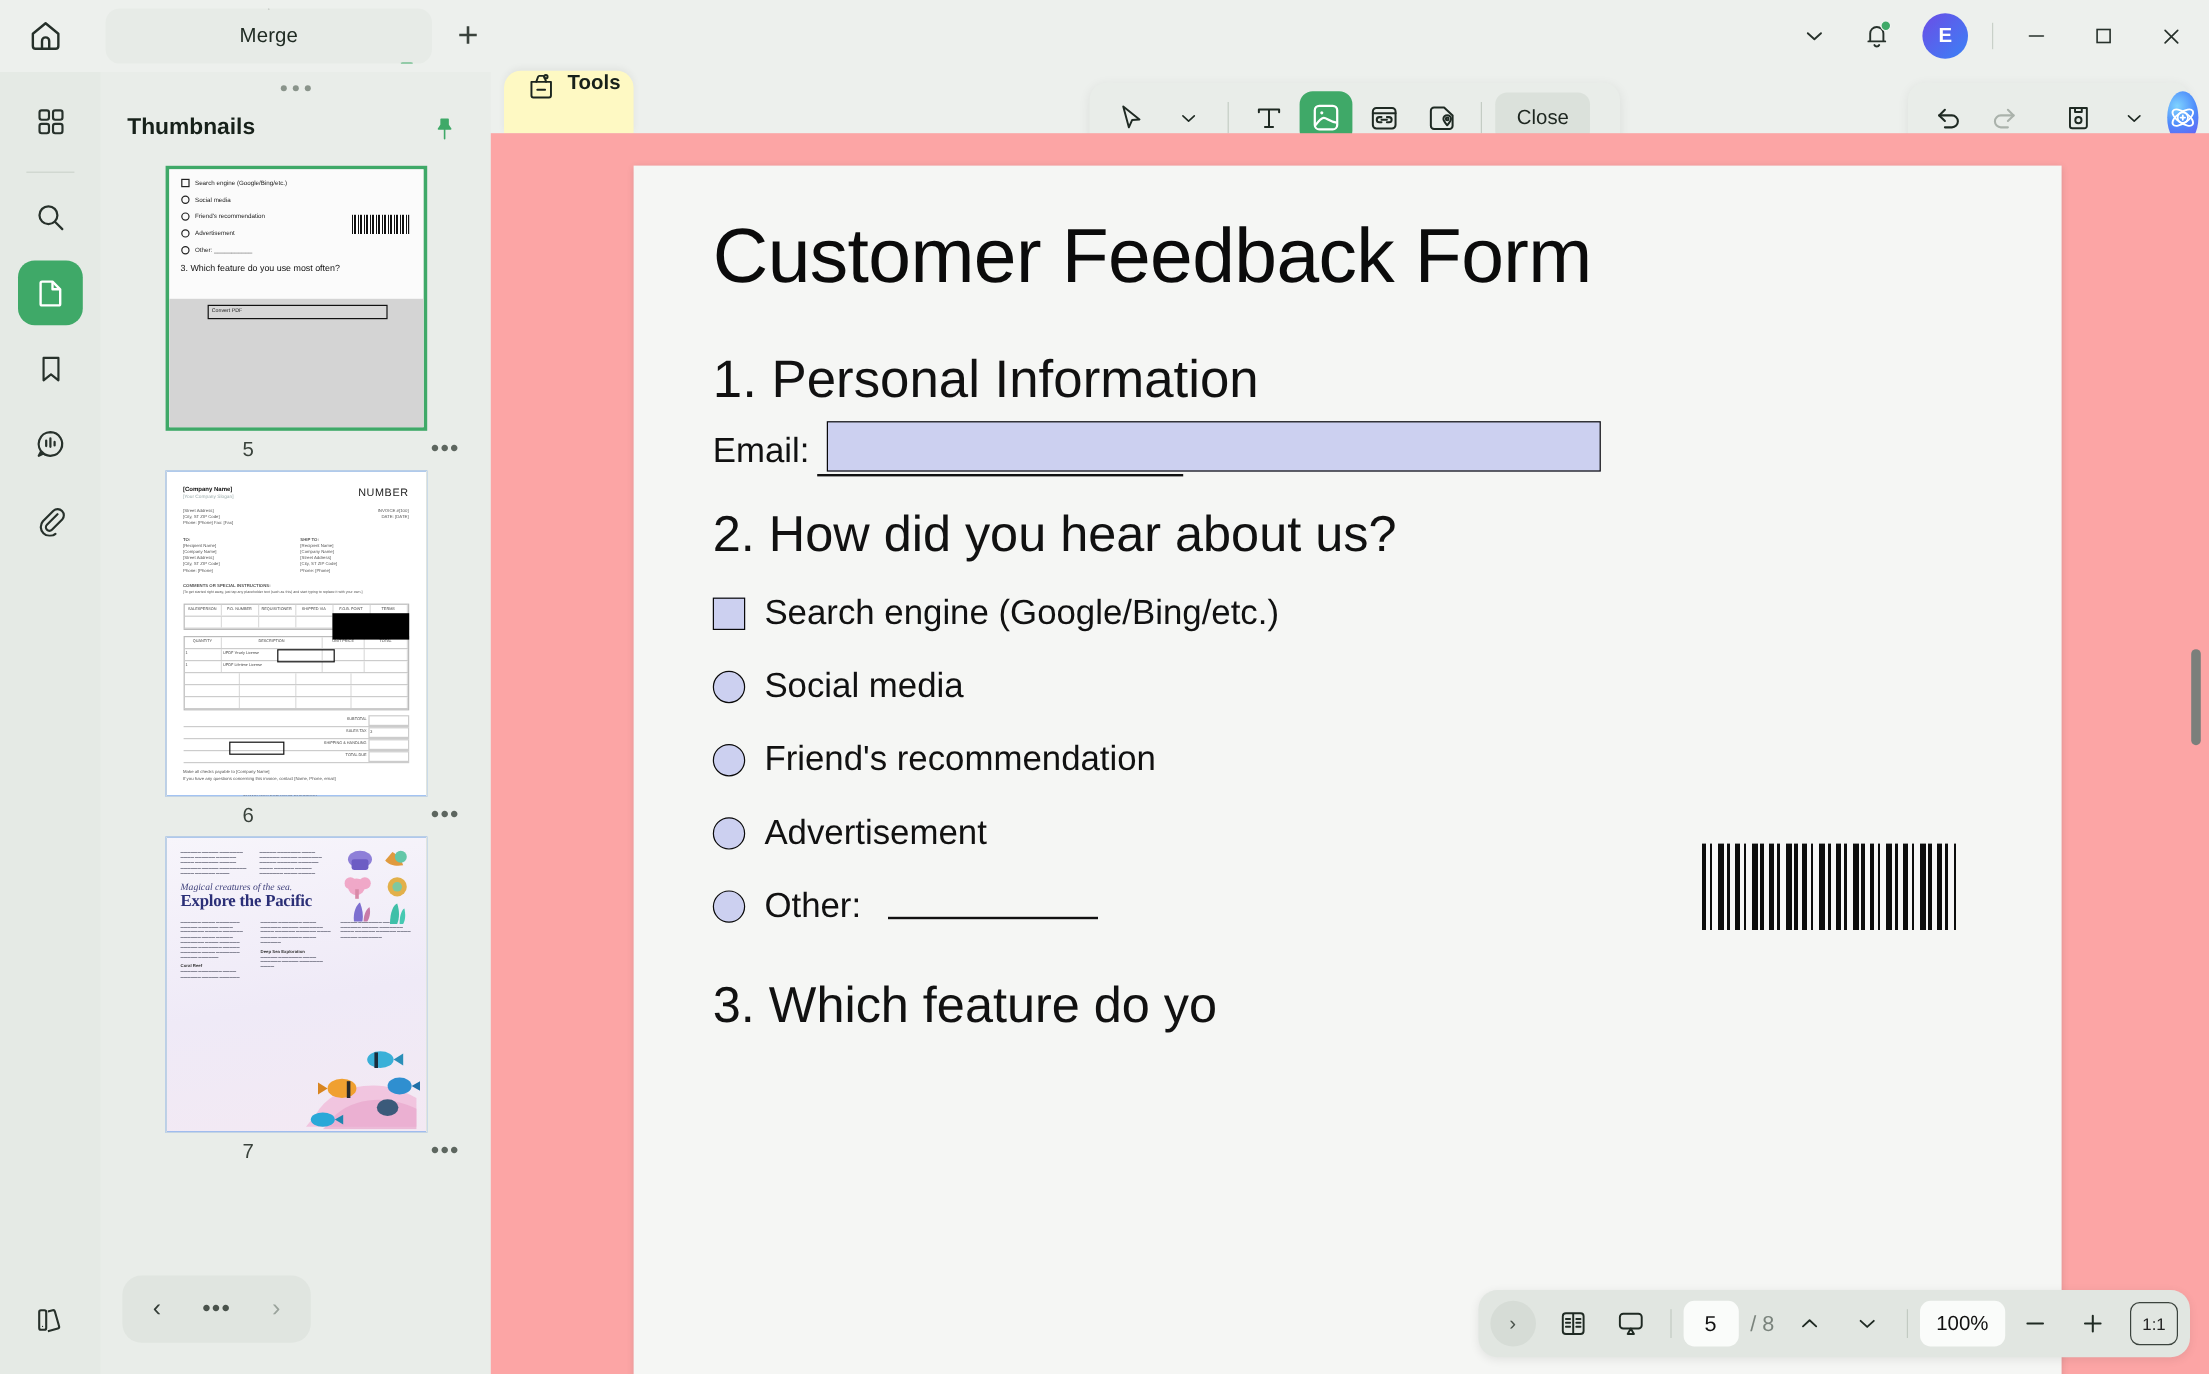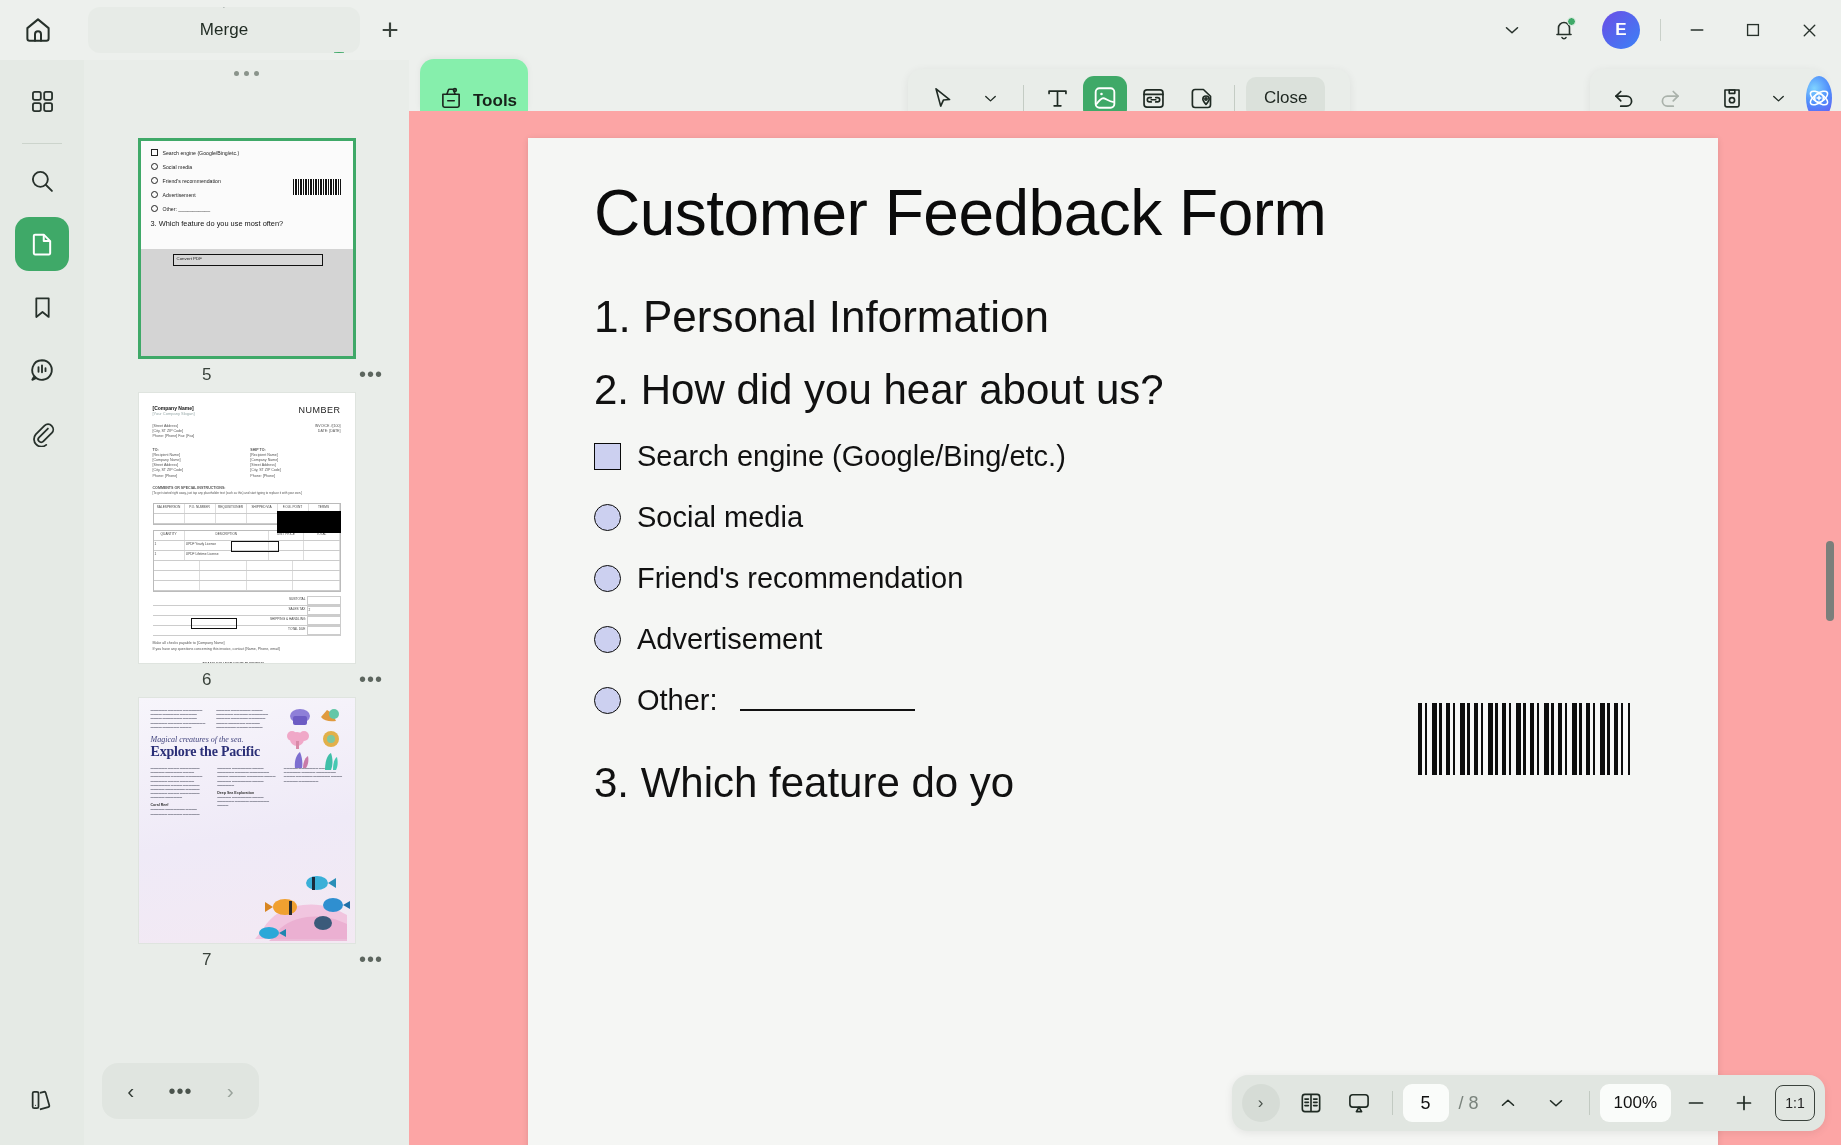--- a/index.html
+++ b/index.html
@@ -150,22 +150,22 @@
     display: flex; align-items: center; justify-content: space-around;
   }
   .tn-btn { width: 40px; height: 40px; border-radius: 10px; cursor:pointer;
     display:flex; align-items:center; justify-content:center; font-size: 21px; color:#333c36; }
   .tn-btn.dim { color:#9aa39c; }
   .tn-dots { font-size: 20px; color:#4a534c; cursor:pointer; letter-spacing:1px; }
 
   
   .toolstab {
     position: absolute; left: 420px; top: 59px; width: 108px; height: 52px;
-    background: #86efac; border-radius: 14px 14px 0 0;
-    display: flex; align-items: flex-end; gap: 9px; padding-left: 18px; cursor: pointer;
+    background: #fef9c3; border-radius: 14px 14px 0 0;
+    display: flex; align-items: flex-start; gap: 9px; padding-left: 18px; cursor: pointer;
     box-shadow: 0 -2px 6px rgba(0,0,0,.05);
   }
   .toolstab-label { font-size: 17px; font-weight: 600; color: #17211a; }
 
   
   .annotbar {
     position: absolute; left: 908px; top: 69px; width: 442px; height: 58px;
     background: #e9ede9; border-radius: 14px;
     display: flex; align-items: center; padding: 0 12px; gap: 4px;
     box-shadow: 0 2px 10px rgba(0,0,0,.07);
@@ -376,20 +376,29 @@
         <circle cx="6.4" cy="16.6" r=".45" fill="#27312b" stroke="none"></circle>
       </svg>
     </div>
   </div>
 
   <div class="thumbpanel">
     <div class="panel-grip">
       <span class="grip-dot"></span>
       <span class="grip-dot"></span>
       <span class="grip-dot"></span>
+    </div>
+    <div class="panel-head">
+      <span class="panel-title">Thumbnails</span>
+      <span class="pin-btn">
+        <svg width="23" height="23" viewBox="0 0 24 24" fill="#3fa968" stroke="#3fa968" stroke-width="1.4" stroke-linejoin="round">
+          <path d="M9 3.5h6v5l2.3 3.4H6.7L9 8.5z"></path>
+            <path d="M12 11.9V20.5" stroke-linecap="round"></path>
+        </svg>
+      </span>
     </div>
 
     <div class="thumblist">
 
       <div class="thumb-wrap">
         <div class="thumb selected">
           <div class="mini5">
             <div class="bc"></div>
             <div class="opt">
               <span class="sq"></span>
@@ -717,20 +726,26 @@
     </div>
   </div>
 
   <div class="docarea">
     <div class="page">
       <div class="doc-title">Customer Feedback Form</div>
 
       <div class="sec-h">1. Personal Information</div>
 
 
+      <div class="fieldrow">
+        <span class="flabel">Email:</span>
+        <span class="fline email">
+          <span class="finput"></span>
+        </span>
+      </div>
 
       <div class="sec-h2">2. How did you hear about us?</div>
 
       <div class="opt-row">
         <span class="opt-sq"></span>
         <span class="opt-lb">Search engine (Google/Bing/etc.)</span>
       </div>
       <div class="opt-row">
         <span class="opt-ci"></span>
         <span class="opt-lb">Social media</span>

